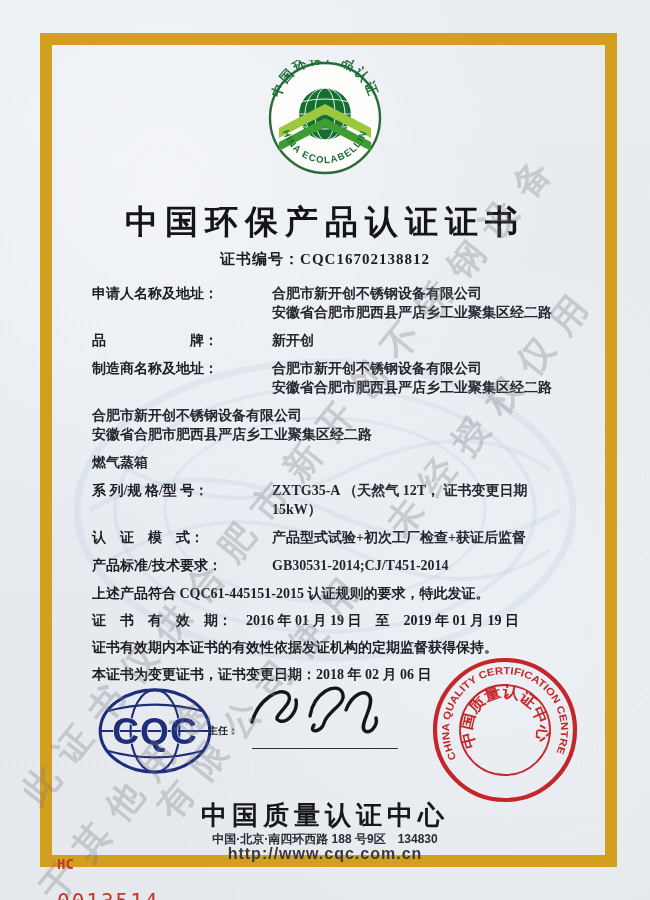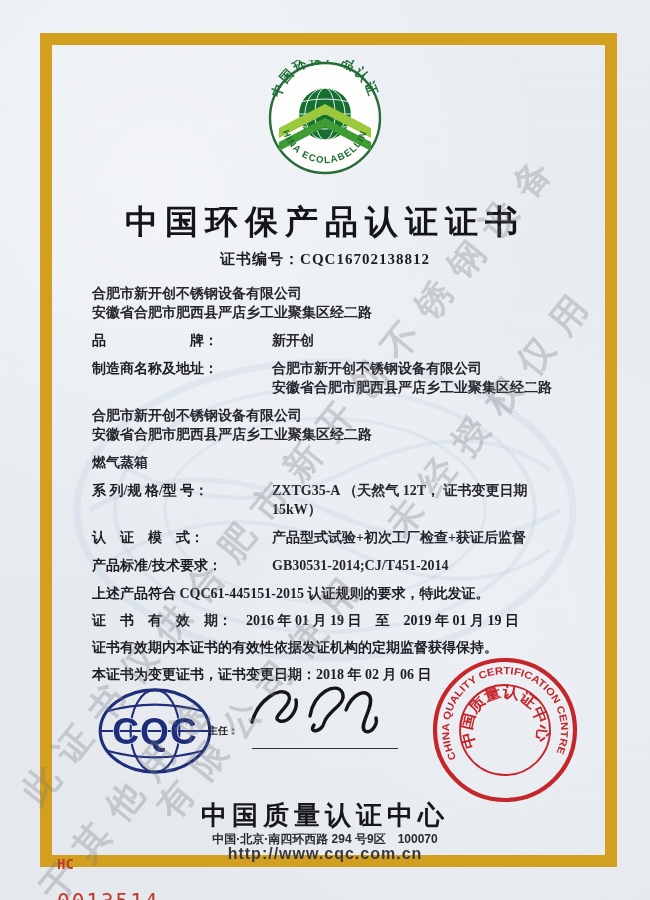--- a/index.html
+++ b/index.html
@@ -114,20 +114,21 @@
     <text font-family="Liberation Sans, DejaVu Sans, sans-serif" font-size="9.5" font-weight="bold" fill="#1b6e33" letter-spacing="1.2">
       <textPath href="#eco-bot" startOffset="50%" text-anchor="middle">CHINA ECOLABELLING</textPath>
     </text>
   </svg>
 
   <div class="title">中国环保产品认证证书</div>
   <div class="certno"><span>证书编号：</span><span>CQC16702138812</span></div>
 
   <div class="content">
     <div class="row">
+      <div class="lbl">申请人名称及地址：</div>
       <div class="val"><span>合肥市新开创不锈钢设备有限公司</span><span class="v2">安徽省合肥市肥西县严店乡工业聚集区经二路</span></div>
     </div>
     <div class="row">
       <div class="lbl">品　　　　　　牌：</div>
       <div class="val"><span>新开创</span></div>
     </div>
     <div class="row">
       <div class="lbl">制造商名称及地址：</div>
       <div class="val"><span>合肥市新开创不锈钢设备有限公司</span><span class="v2">安徽省合肥市肥西县严店乡工业聚集区经二路</span></div>
     </div>
@@ -188,21 +189,21 @@
     </g>
     <text font-family="Liberation Sans, DejaVu Sans, sans-serif" font-size="10.2" font-weight="bold" fill="#c5262a">
       <textPath href="#st-en" textLength="228" lengthAdjust="spacingAndGlyphs">CHINA QUALITY CERTIFICATION CENTRE</textPath>
     </text>
     <text font-family="Liberation Sans, DejaVu Sans, sans-serif" font-size="15" font-weight="bold" fill="#c5262a">
       <textPath href="#st-cn" textLength="132" lengthAdjust="spacingAndGlyphs">中国质量认证中心</textPath>
     </text>
   </svg>
 
   <div class="org-name">中国质量认证中心</div>
-  <div class="org-addr">中国·北京·南四环西路 294 号9区　100070</div>
+  <div class="org-addr">中国·北京·南四环西路 188 号9区　134830</div>
   <div class="org-web">http://www.cqc.com.cn</div>
 
   <div class="serial">
     <span class="pre">HC</span>
     <span class="num">0013514</span>
   </div>
 
   <div class="wm wm1">此证书仅供合肥市新开创不锈钢设备</div>
   <div class="wm wm2">有限公司使用　未经授权仅用</div>
   <div class="wm wm3">于其他用途</div>

